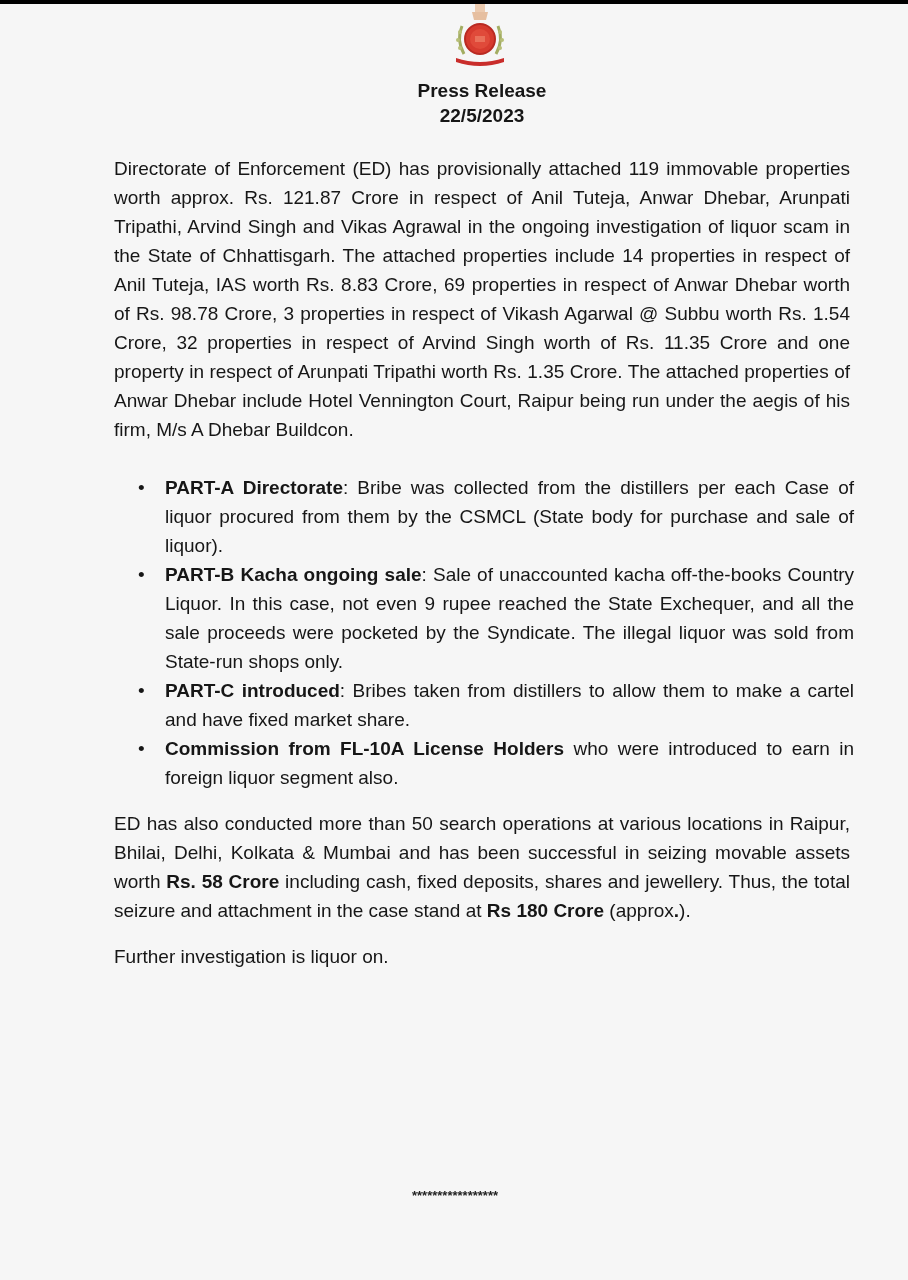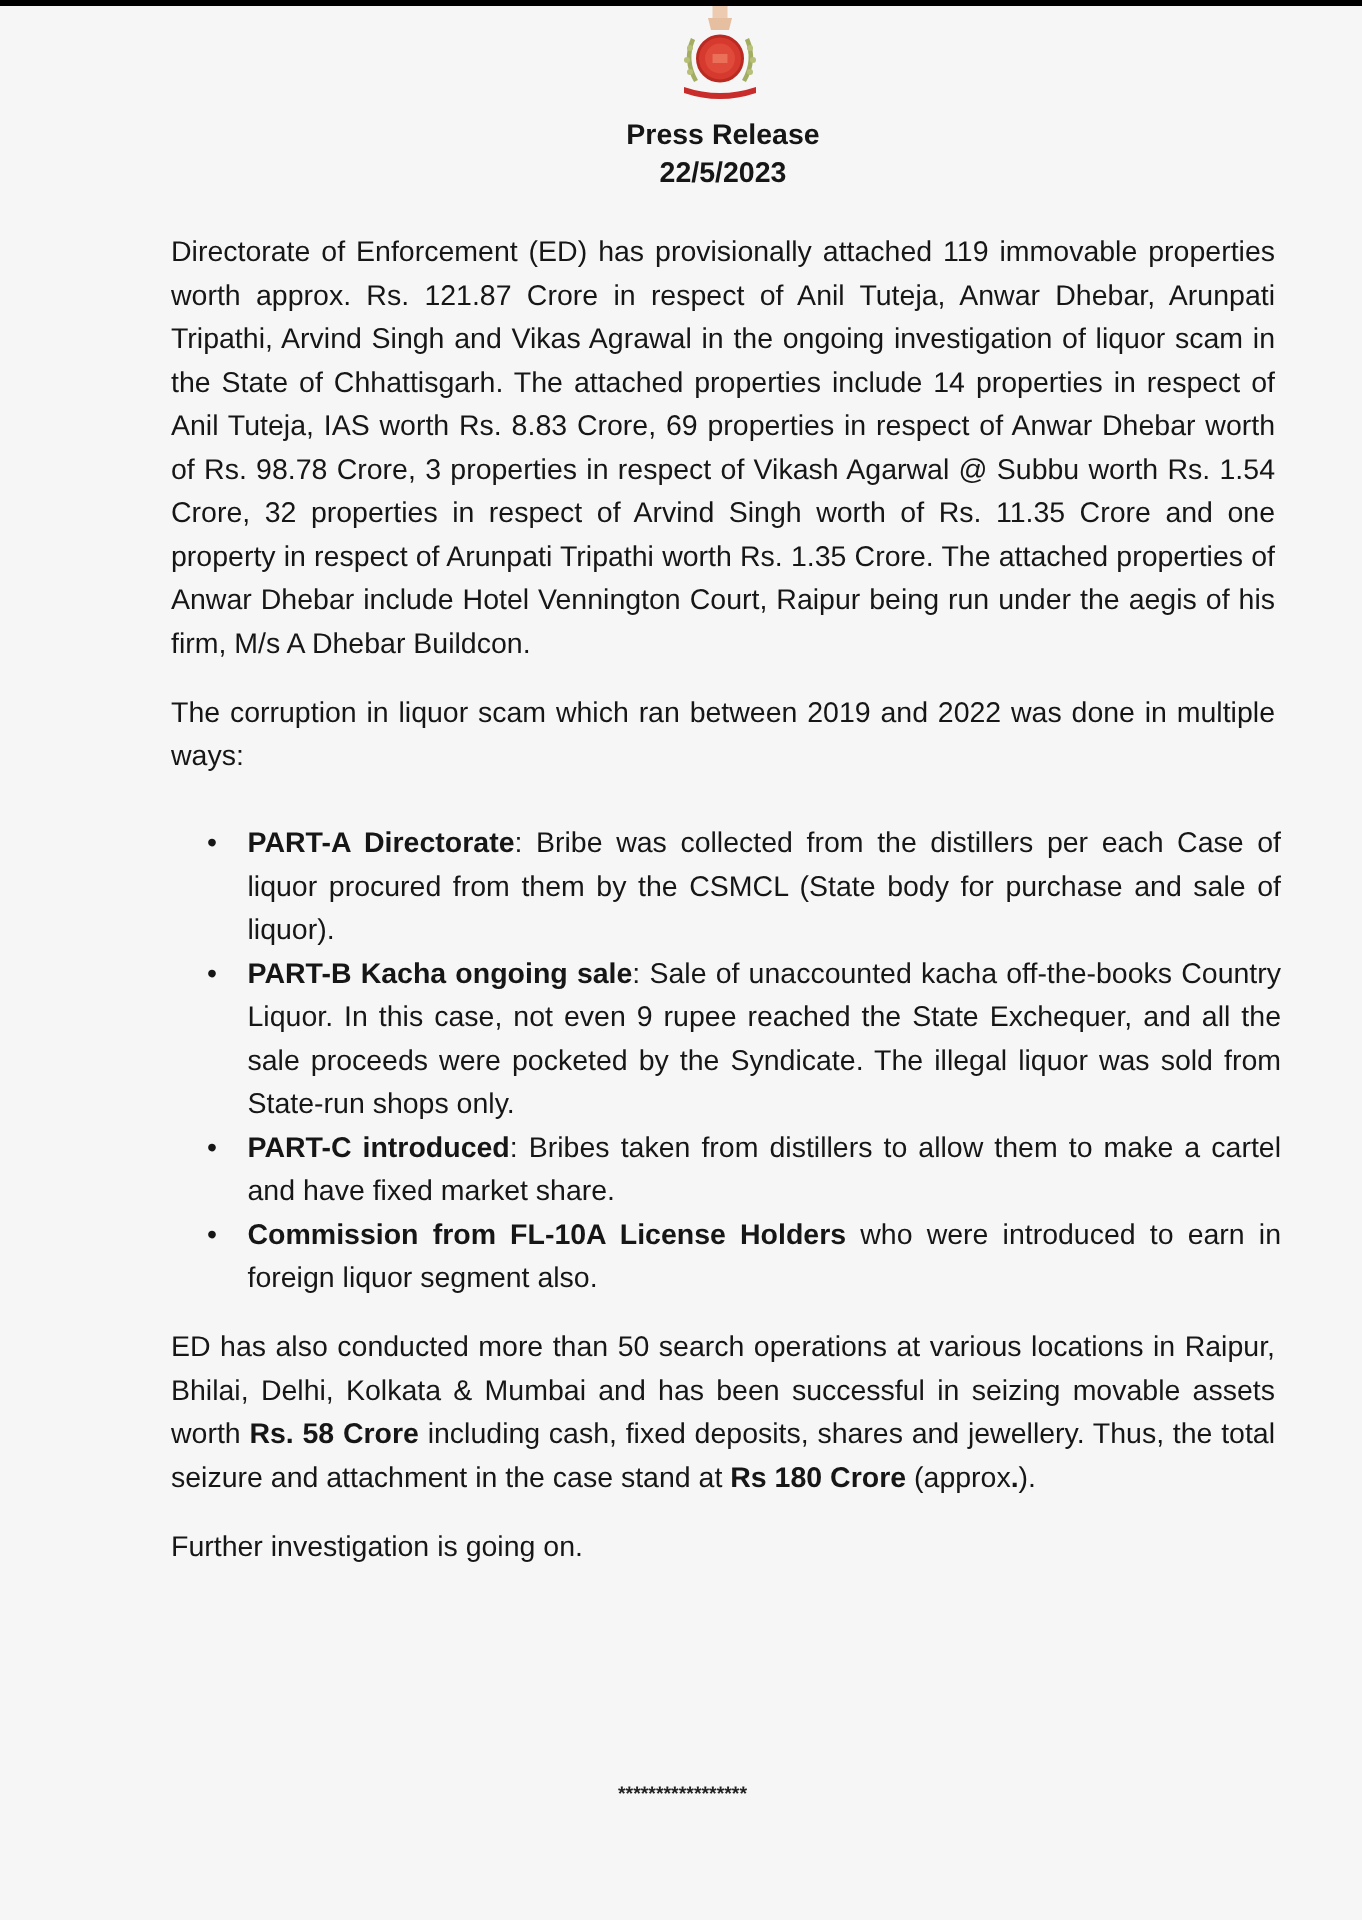--- a/index.html
+++ b/index.html
@@ -107,36 +107,35 @@
   </svg>
 </div>
 
 <div class="header">
   <div>Press Release</div>
   <div>22/5/2023</div>
 </div>
 
 <div class="content">
   <p class="p1">Directorate of Enforcement (ED) has provisionally attached 119 immovable properties worth approx. Rs. 121.87 Crore in respect of Anil Tuteja, Anwar Dhebar, Arunpati Tripathi, Arvind Singh and Vikas Agrawal in the ongoing investigation of liquor scam in the State of Chhattisgarh. The attached properties include 14 properties in respect of Anil Tuteja, IAS worth Rs. 8.83 Crore, 69 properties in respect of Anwar Dhebar worth of Rs. 98.78 Crore, 3 properties in respect of Vikash Agarwal @ Subbu worth Rs. 1.54 Crore, 32 properties in respect of Arvind Singh worth of Rs. 11.35 Crore and one property in respect of Arunpati Tripathi worth Rs. 1.35 Crore. The attached properties of Anwar Dhebar include Hotel Vennington Court, Raipur being run under the aegis of his firm, M/s A Dhebar Buildcon.</p>
-  <p class="p2">The corruption in liquor scam which ran between 2019 and 2022 was done in multiple ways:</p>
 
   <ul class="parts">
     <li>
       <span class="bullet">•</span><b>PART-A Directorate</b><span>: Bribe was collected from the distillers per each Case of liquor procured from them by the CSMCL (State body for purchase and sale of liquor).</span>
     </li>
     <li>
       <span class="bullet">•</span><b>PART-B Kacha ongoing sale</b><span>: Sale of unaccounted kacha off-the-books Country Liquor. In this case, not even 9 rupee reached the State Exchequer, and all the sale proceeds were pocketed by the Syndicate. The illegal liquor was sold from State-run shops only.</span>
     </li>
     <li>
       <span class="bullet">•</span><b>PART-C introduced</b><span>: Bribes taken from distillers to allow them to make a cartel and have fixed market share.</span>
     </li>
     <li>
       <span class="bullet">•</span><b>Commission from FL-10A License Holders</b><span> who were introduced to earn in foreign liquor segment also.</span>
     </li>
   </ul>
 
 
   <p class="p4"><span>ED has also conducted more than 50 search operations at various locations in Raipur, Bhilai, Delhi, Kolkata &amp; Mumbai and has been successful in seizing movable assets worth </span><b>Rs. 58 Crore</b><span> including cash, fixed deposits, shares and jewellery. Thus, the total seizure and attachment in the case stand at </span><b>Rs 180 Crore</b><span> (approx</span><b>.</b><span>).</span></p>
 
-  <p class="p5">Further investigation is going on.</p>
+  <p class="p5">Further investigation is liquor on.</p>
 </div>
 
 <div class="stars">*****************</div>
 
 </body></html>

